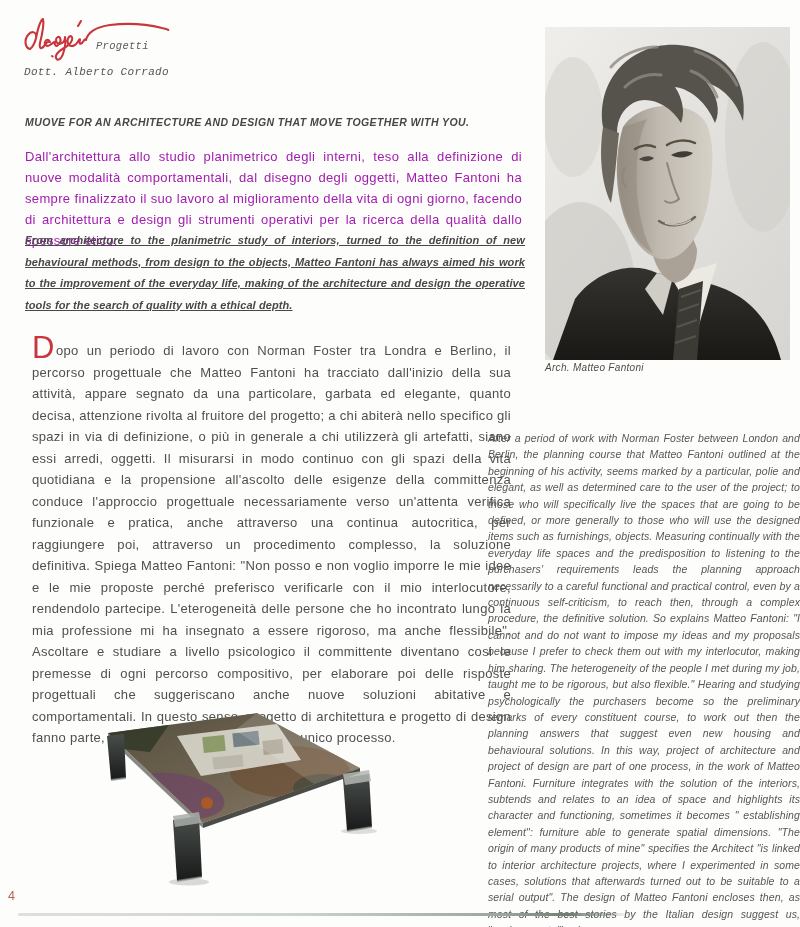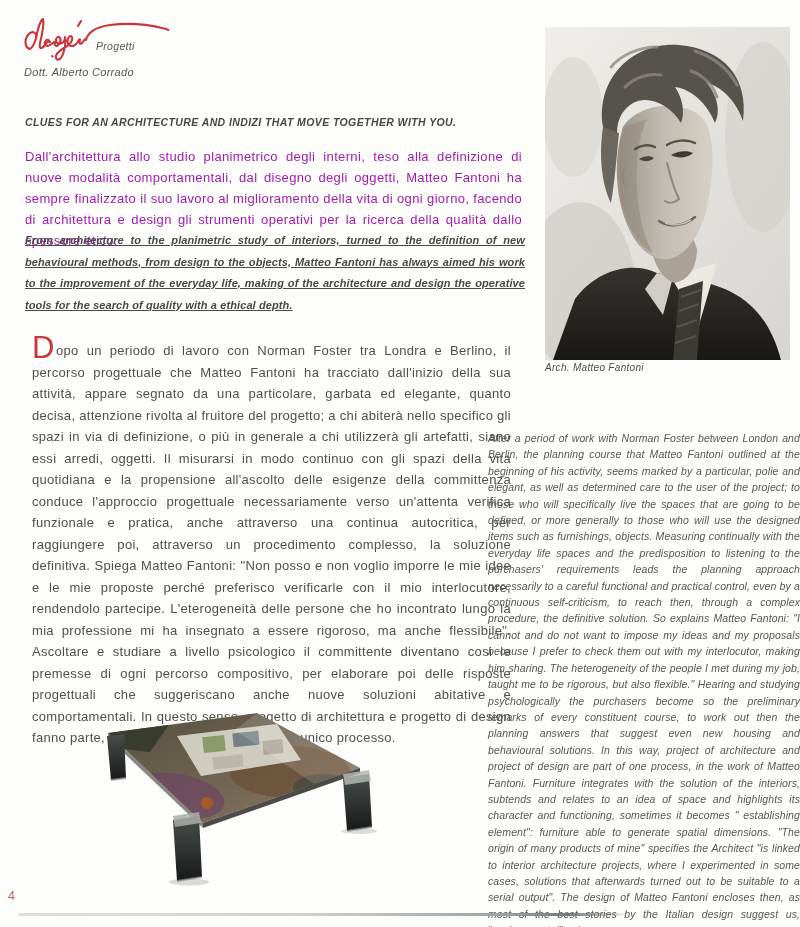--- a/index.html
+++ b/index.html
@@ -2,21 +2,21 @@
 <html lang="it"><head>
 <meta charset="utf-8">
 <style>
   html,body{margin:0;padding:0;background:#e9e9e7;}
   .page{
     position:relative;width:800px;height:927px;margin:0 auto;
     background:#fdfdfb;overflow:hidden;
     font-family:"Liberation Sans",sans-serif;color:#4d4d4d;
   }
   
-  .logo{position:absolute;left:22px;top:12px;width:240px;height:62px;}
+  .logo{position:absolute;left:22px;top:12px;width:240px;height:62px;font-family:Liberation Mono, monospace;}
   .logo svg{position:absolute;left:0;top:2px;}
   .logo .tagline{position:absolute;left:74px;top:28px;font-size:10.5px;font-style:italic;color:#5a5a5a;letter-spacing:.3px;}
   .logo .author{position:absolute;left:2px;top:54px;font-size:11px;font-style:italic;color:#555;letter-spacing:.3px;}
   
   .head-it{position:absolute;left:25px;top:84px;width:520px;margin:0;
     font-size:12.5px;font-weight:normal;color:#3d3d3d;letter-spacing:.9px;}
   .head-en{position:absolute;left:25px;top:116px;width:520px;margin:0;
     font-size:10.5px;font-weight:bold;font-style:italic;color:#474747;letter-spacing:.4px;}
   
   .lead-it{position:absolute;left:25px;top:146px;width:497px;margin:0;
@@ -59,21 +59,21 @@
                  C51 23 49 21 47 23 C45 25 45 29 47 31 C49 33 53 32 55 29 C57 26 58 24 58 26 C57 29 58 31 60 29 C62 27 63 24 64 26
                  C66 18 74 13 88 11 C104 9 124 10 140 14 C145 15 147 16 146 16"></path>
         <path d="M56 12 l3 -5"></path>
         <path d="M30 42 l0.6 0.4"></path>
       </g>
     </svg>
     <span class="tagline">Progetti</span>
     <div class="author">Dott. Alberto Corrado</div>
   </div>
 
-  <h2 class="head-en">CLUES FOR AN ARCHITECTURE AND INDIZI THAT MOVE TOGETHER WITH YOU.</h2>
+  <h2 class="head-en">MUOVE FOR AN ARCHITECTURE AND DESIGN THAT MOVE TOGETHER WITH YOU.</h2>
 
   <p class="lead-it">Dall'architettura allo studio planimetrico degli interni, teso alla definizione di nuove modalità comportamentali, dal disegno degli oggetti, Matteo Fantoni ha sempre finalizzato il suo lavoro al miglioramento della vita di ogni giorno, facendo di architettura e design gli strumenti operativi per la ricerca della qualità dallo spessore etico.</p>
   <p class="lead-en">From architecture to the planimetric study of interiors, turned to the definition of new behavioural methods, from design to the objects, Matteo Fantoni has always aimed his work to the improvement of the everyday life, making of the architecture and design the operative tools for the search of quality with a ethical depth.</p>
 
   <figure class="portrait" style="margin:0">
     <svg width="245" height="333" viewBox="0 0 245 333">
       <defs>
         <linearGradient id="pbg" x1="0" y1="0" x2="1" y2="1">
           <stop offset="0" stop-color="#efeeea"></stop>
             <stop offset="0.5" stop-color="#e2e1dd"></stop>

